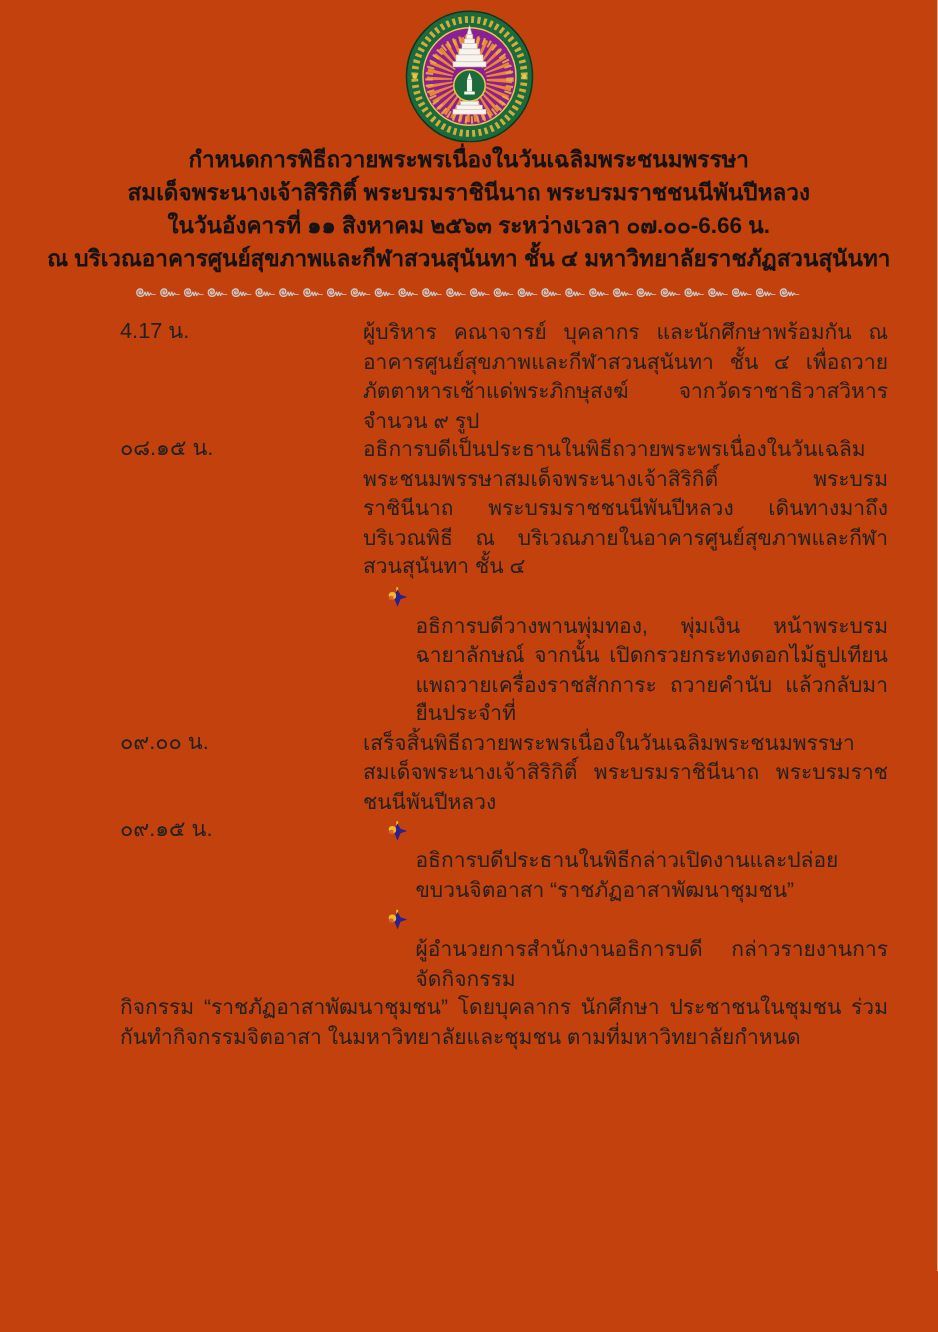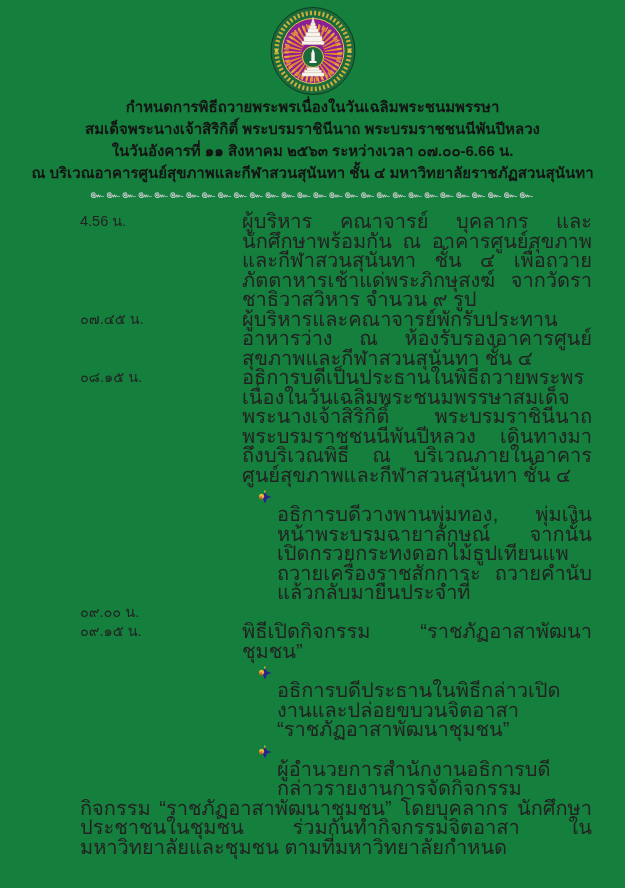--- a/index.html
+++ b/index.html
@@ -1,19 +1,19 @@
 <!DOCTYPE html>
 <html lang="th"><head>
 <meta charset="utf-8">
 <style>
   html,body{margin:0;padding:0;background:#ffffff;}
   .page{
     position:relative;
     width:625px;height:888px;
-    background:#15803d;
+    background:#c2410c;
     overflow:hidden;
     font-family:"Liberation Sans","DejaVu Sans",sans-serif;
     color:#1f1f1f;
     box-sizing:border-box;
   }
   
   .logo-wrap{display:flex;justify-content:center;padding-top:5px;height:92px;box-sizing:border-box;}
   .title-block{margin-top:4px;}
   .title-line{
     text-align:center;
@@ -35,21 +35,21 @@
     overflow:hidden;
   }
   
   .schedule{padding:10px 33px 0 80px;}
   .row{display:flex;align-items:flex-start;}
   .time{
     flex:0 0 162px;width:162px;
     font-size:14.5px;line-height:19.5px;
     color:#222;
   }
-  .desc{flex:1;font-size:20px;line-height:19.5px;color:#222;}
+  .desc{flex:1;font-size:14px;line-height:19.5px;color:#222;}
   .desc-text{text-align:justify;}
   .bullets{margin-top:0;}
   .bullet{display:flex;margin-left:16px;}
   .bullet-icon{flex:0 0 15px;width:15px;padding-top:3px;margin-right:4px;}
   .bullet-text{flex:1;text-align:justify;margin-top:20px;}
 </style>
 </head>
 <body>
 
 <div class="page">
@@ -99,35 +99,28 @@
     <div class="title-line">กำหนดการพิธีถวายพระพรเนื่องในวันเฉลิมพระชนมพรรษา</div>
     <div class="title-line">สมเด็จพระนางเจ้าสิริกิติ์ พระบรมราชินีนาถ พระบรมราชชนนีพันปีหลวง</div>
     <div class="title-line">ในวันอังคารที่ ๑๑ สิงหาคม ๒๕๖๓  ระหว่างเวลา ๐๗.๐๐-6.66 น.</div>
     <div class="title-line">ณ บริเวณอาคารศูนย์สุขภาพและกีฬาสวนสุนันทา ชั้น ๔ มหาวิทยาลัยราชภัฏสวนสุนันทา</div>
   </div>
 
   <div class="ornament">๛๛๛๛๛๛๛๛๛๛๛๛๛๛๛๛๛๛๛๛๛๛๛๛๛๛๛๛</div>
 
   <div class="schedule" id="schedule">
   <div class="row">
-    <div class="time">4.56 น.</div>
+    <div class="time">4.17 น.</div>
     <div class="desc">
       <div class="desc-text">ผู้บริหาร คณาจารย์ บุคลากร และนักศึกษาพร้อมกัน ณ อาคารศูนย์สุขภาพและกีฬาสวนสุนันทา ชั้น ๔ เพื่อถวายภัตตาหารเช้าแด่พระภิกษุสงฆ์ จากวัดราชาธิวาสวิหาร จำนวน ๙ รูป</div>
       <div class="bullets"></div>
     </div>
   </div>
 
 
-  <div class="row">
-    <div class="time">๐๗.๔๕ น.</div>
-    <div class="desc">
-      <div class="desc-text">ผู้บริหารและคณาจารย์พักรับประทานอาหารว่าง ณ ห้องรับรองอาคารศูนย์สุขภาพและกีฬาสวนสุนันทา ชั้น ๔</div>
-      <div class="bullets"></div>
-    </div>
-  </div>
 
   <div class="row">
     <div class="time">๐๘.๑๕ น.</div>
     <div class="desc">
       <div class="desc-text">อธิการบดีเป็นประธานในพิธีถวายพระพรเนื่องในวันเฉลิมพระชนมพรรษาสมเด็จพระนางเจ้าสิริกิติ์ พระบรมราชินีนาถ พระบรมราชชนนีพันปีหลวง เดินทางมาถึงบริเวณพิธี ณ บริเวณภายในอาคารศูนย์สุขภาพและกีฬาสวนสุนันทา ชั้น ๔</div>
       <div class="bullets">
   <div class="bullet">
     <span class="bullet-icon">
       <svg width="14" height="14" viewBox="0 0 14 14" xmlns="http://www.w3.org/2000/svg" aria-hidden="true">
         <rect x="6.2" y="0.5" width="1.2" height="4" fill="#f2c12e"></rect>
@@ -139,26 +132,29 @@
     <span class="bullet-text">อธิการบดีวางพานพุ่มทอง, พุ่มเงิน หน้าพระบรมฉายาลักษณ์ จากนั้น เปิดกรวยกระทงดอกไม้ธูปเทียนแพถวายเครื่องราชสักการะ ถวายคำนับ แล้วกลับมายืนประจำที่</span>
   </div>
 
 
 </div>
     </div>
   </div>
 
   <div class="row">
     <div class="time">๐๙.๐๐ น.</div>
+    <div class="desc">
+      <div class="desc-text">เสร็จสิ้นพิธีถวายพระพรเนื่องในวันเฉลิมพระชนมพรรษาสมเด็จพระนางเจ้าสิริกิติ์ พระบรมราชินีนาถ พระบรมราชชนนีพันปีหลวง</div>
+      <div class="bullets"></div>
+    </div>
   </div>
 
   <div class="row">
     <div class="time">๐๙.๑๕ น.</div>
     <div class="desc">
-      <div class="desc-text">พิธีเปิดกิจกรรม “ราชภัฏอาสาพัฒนาชุมชน”</div>
       <div class="bullets">
   <div class="bullet">
     <span class="bullet-icon">
       <svg width="14" height="14" viewBox="0 0 14 14" xmlns="http://www.w3.org/2000/svg" aria-hidden="true">
         <rect x="6.2" y="0.5" width="1.2" height="4" fill="#f2c12e"></rect>
         <polygon points="7,2 9,5.5 13.5,7 9,8.5 7,13.5 5,8.5 0.5,7 5,5.5" fill="#2a2090"></polygon>
         <circle cx="3.6" cy="6.2" r="2.5" fill="#f2c12e" opacity="0.95"></circle>
         <circle cx="2.8" cy="7.8" r="1.6" fill="#d5542a" opacity="0.85"></circle>
       </svg>
     </span>

